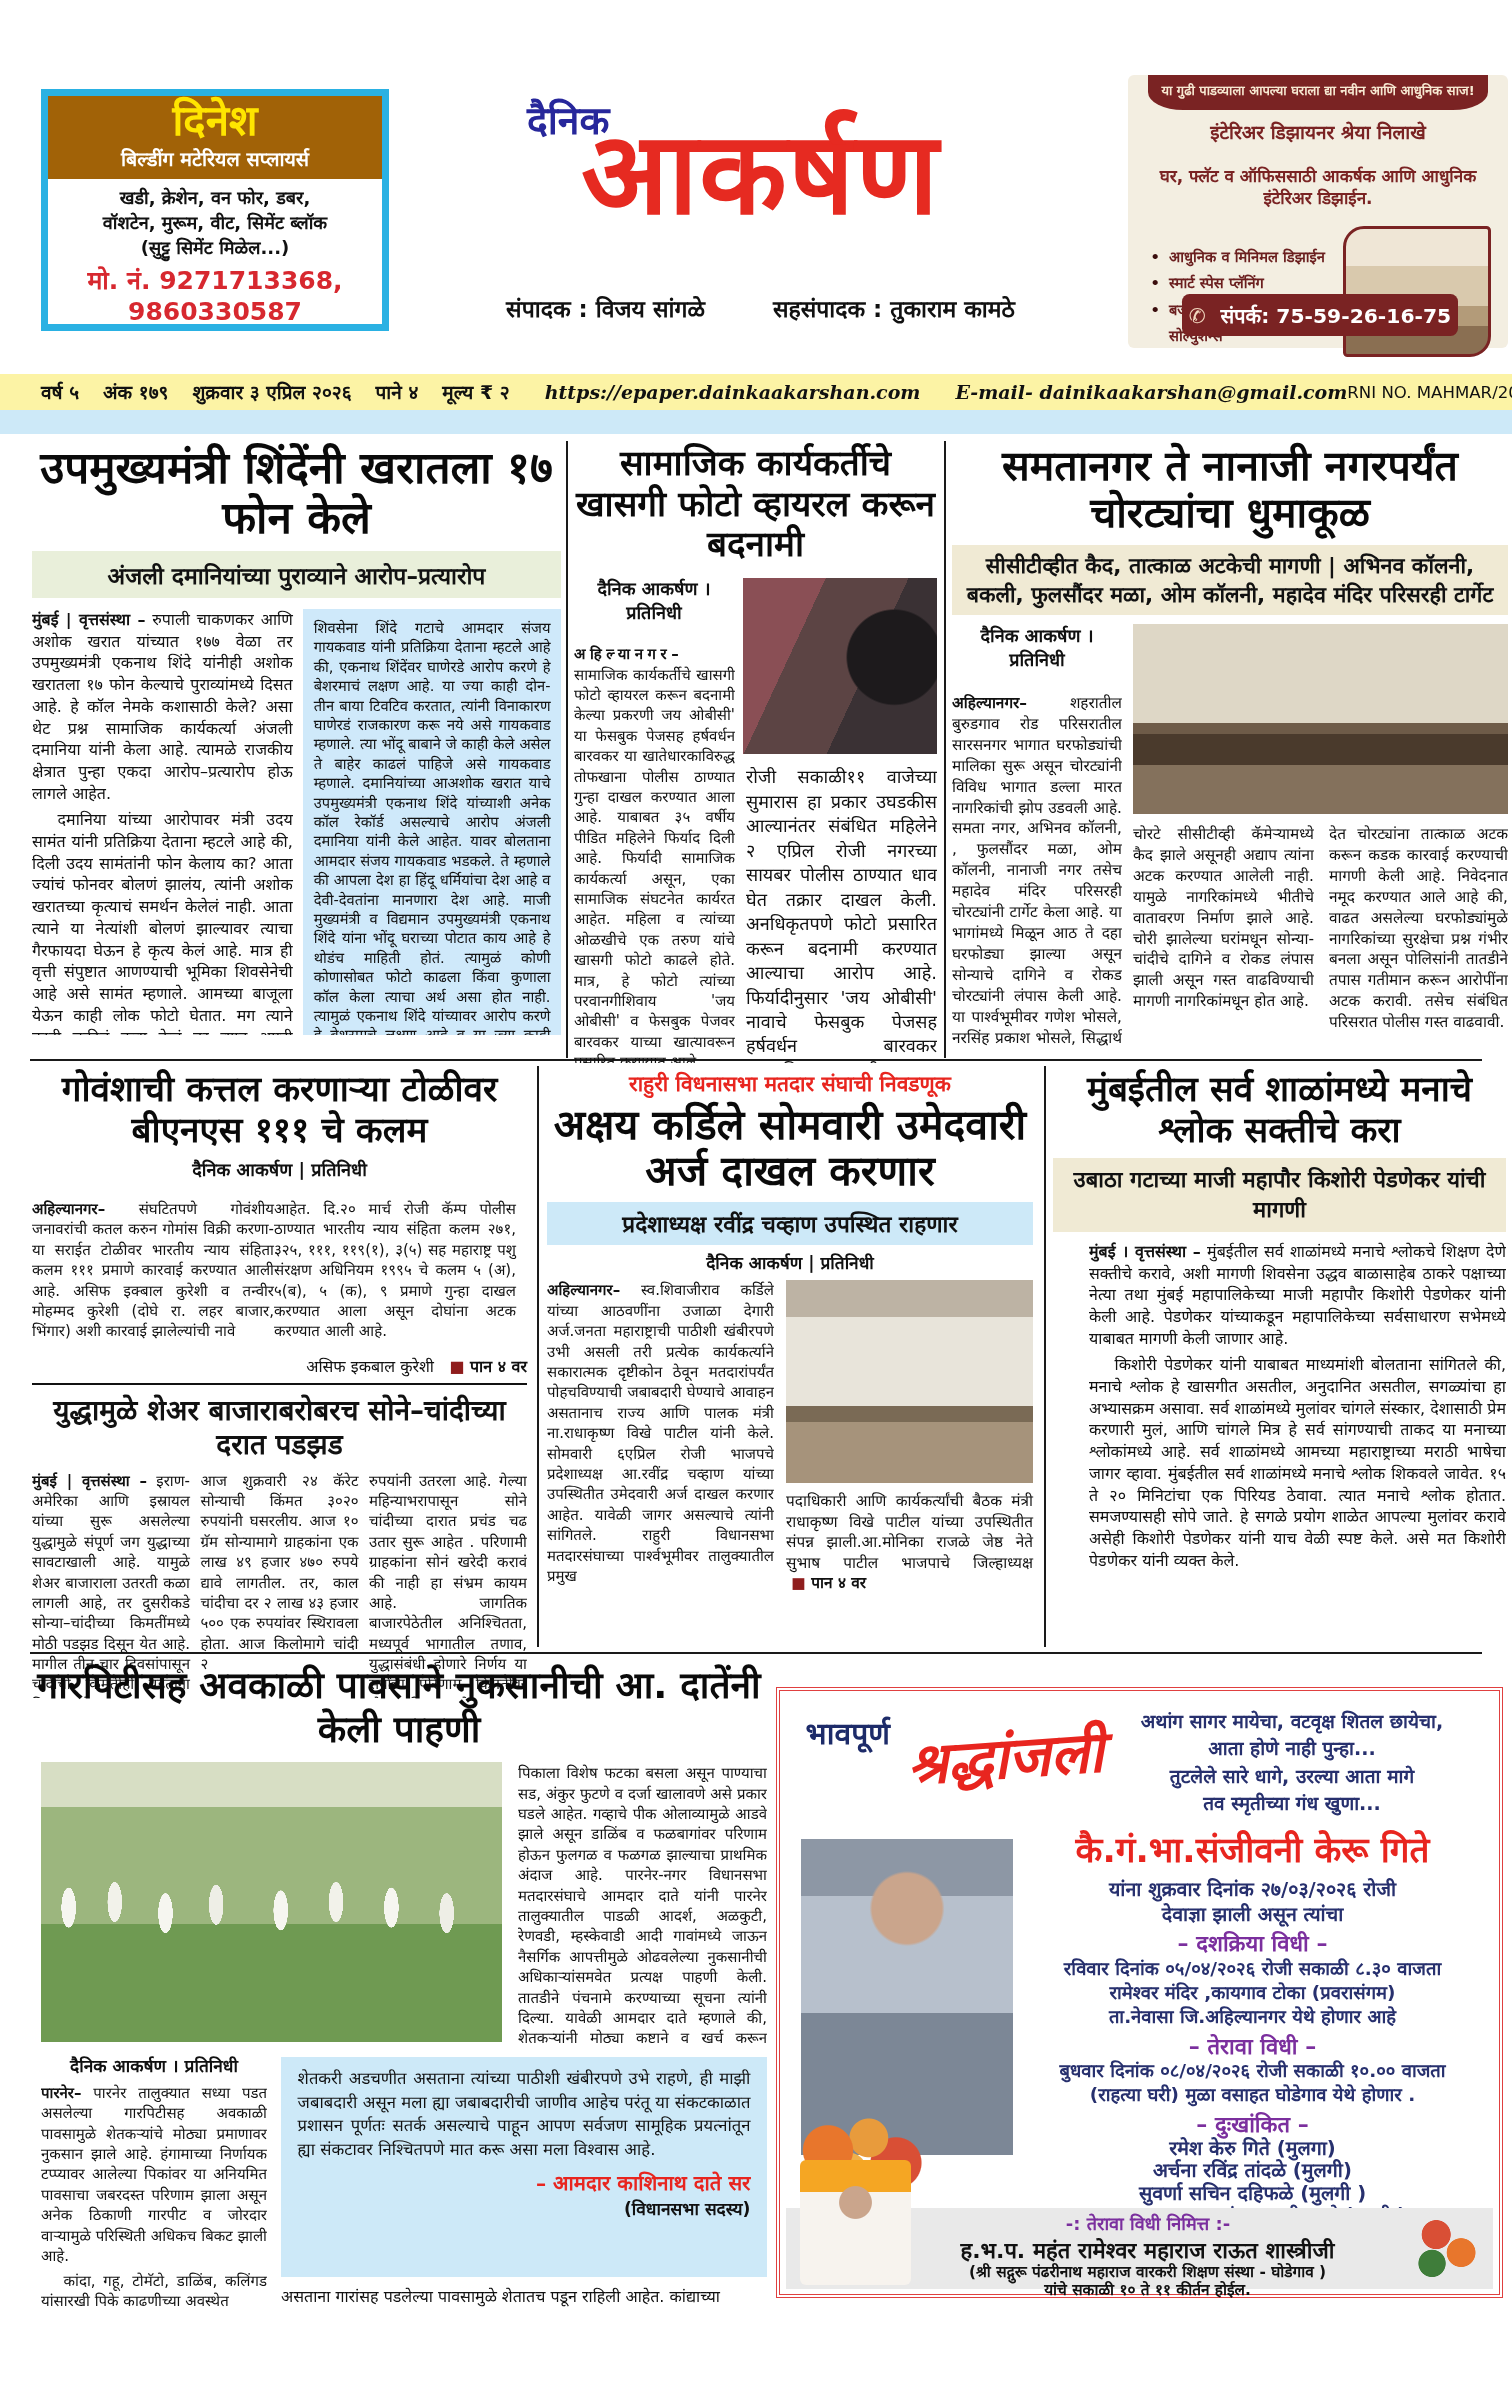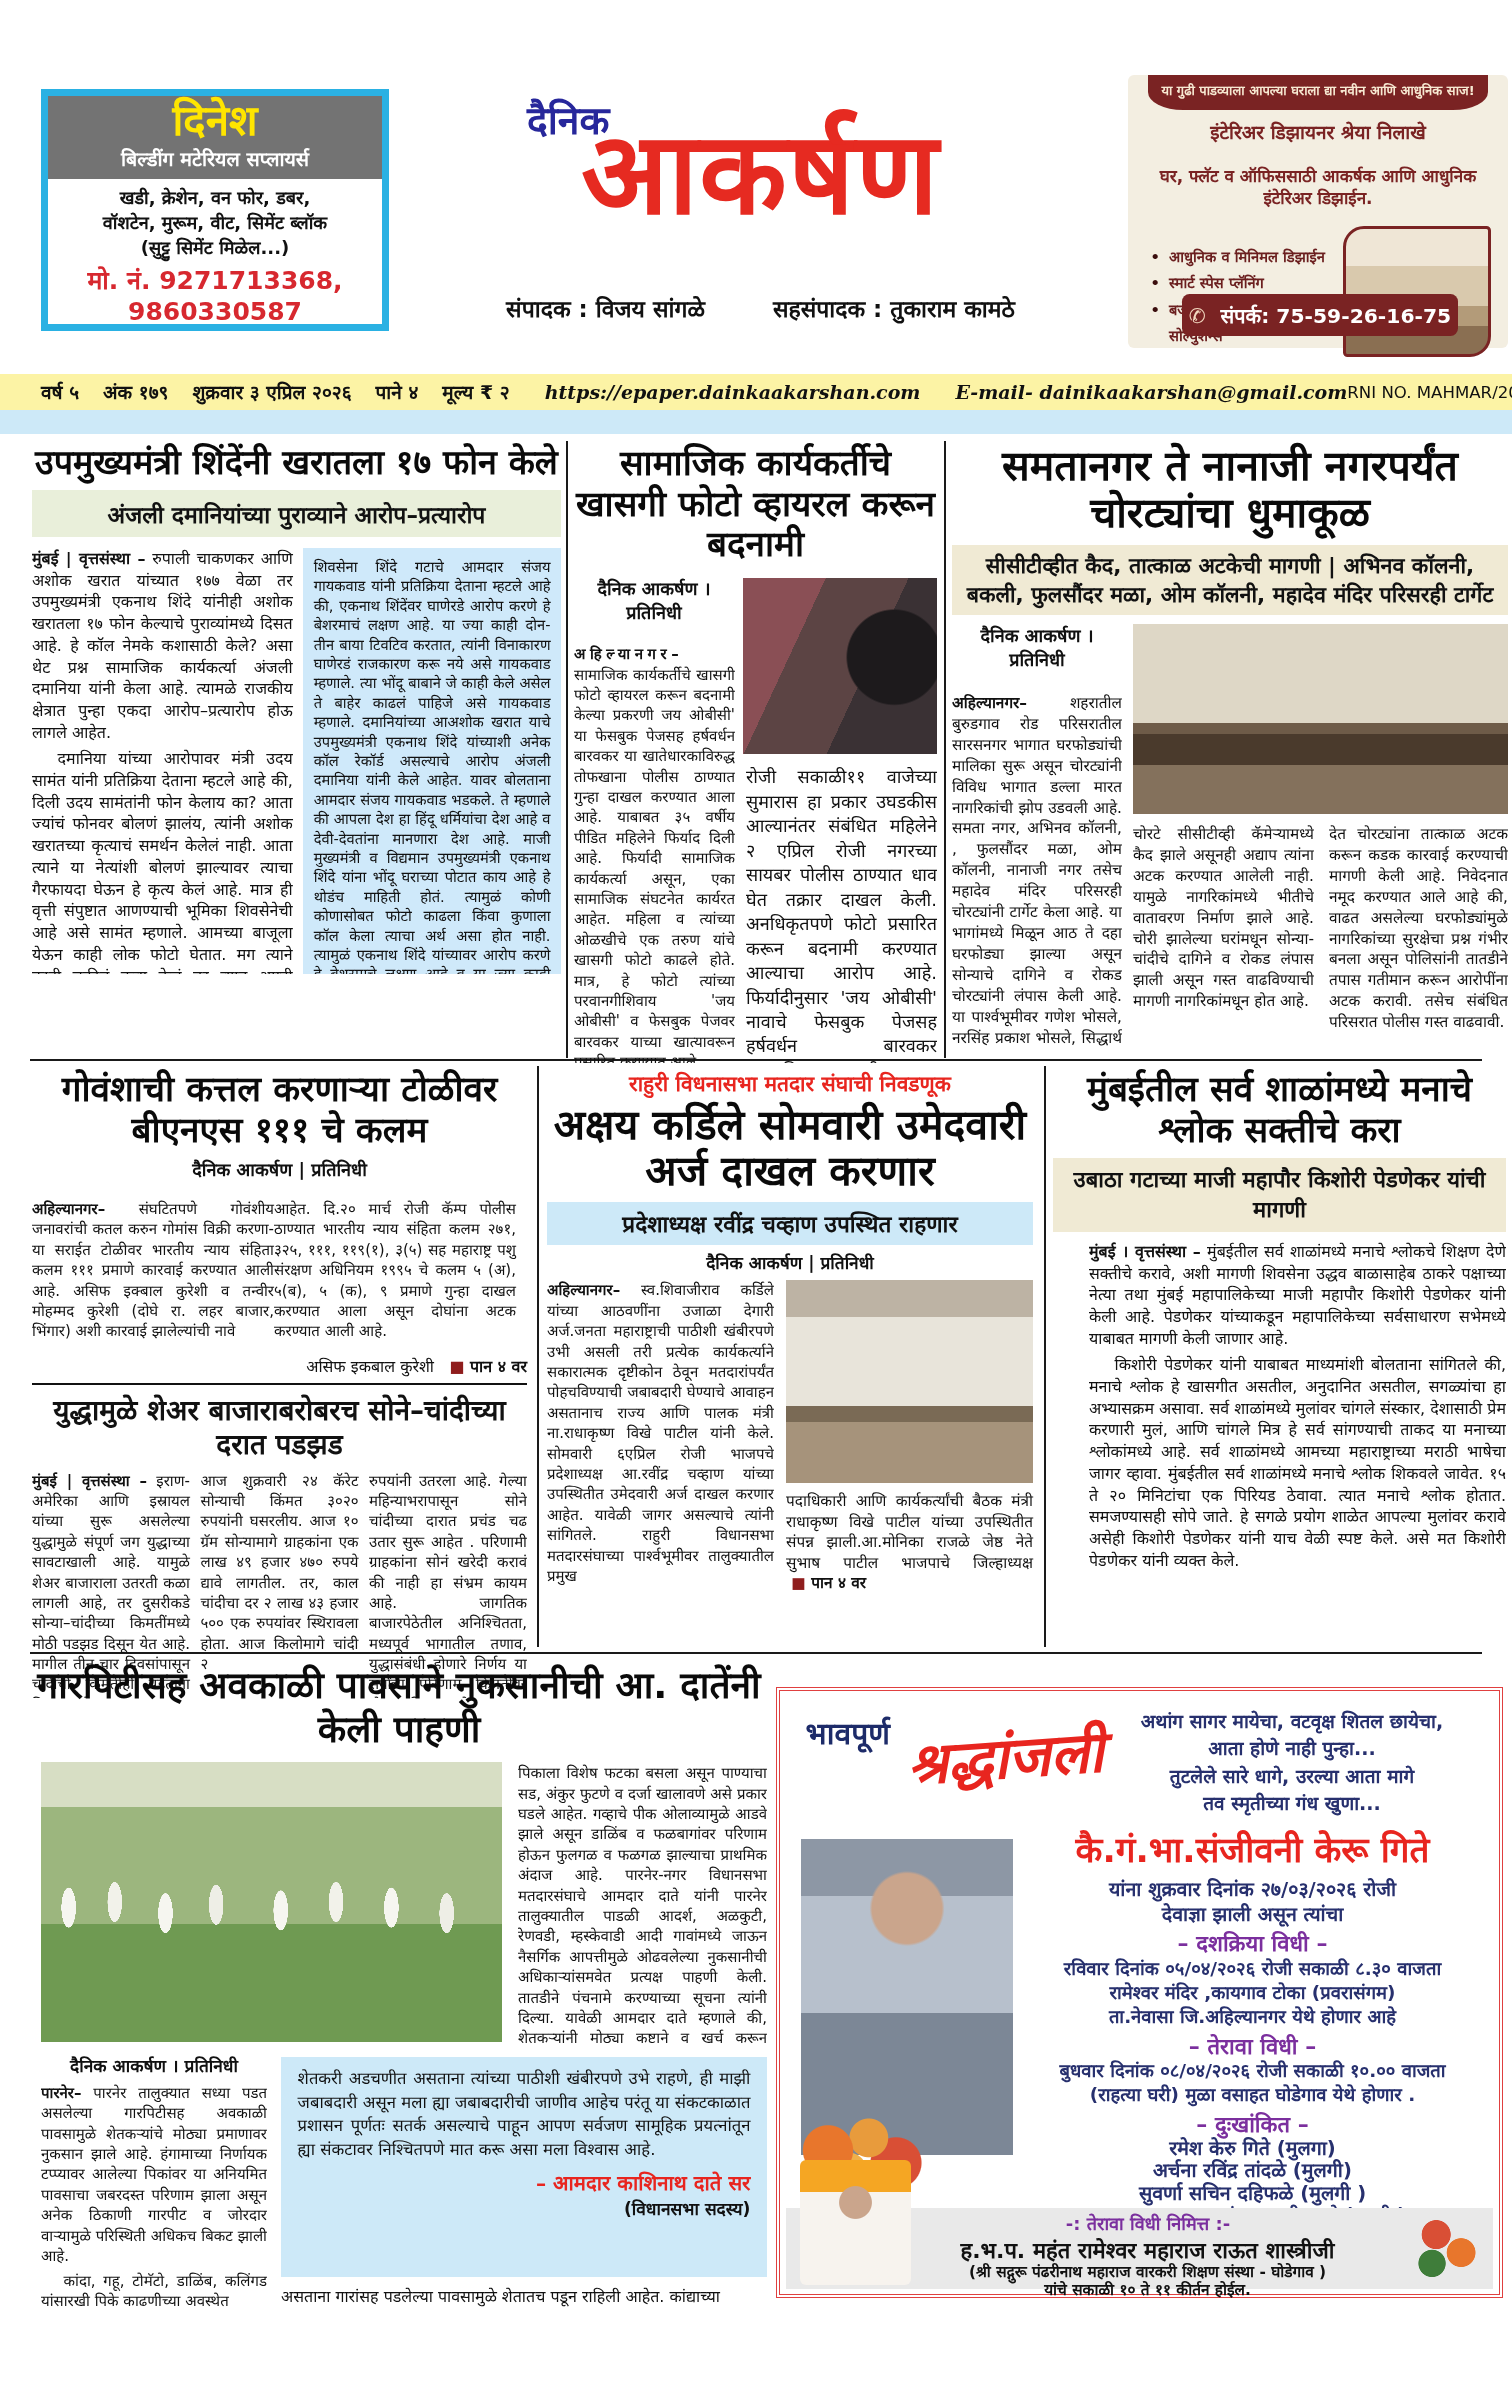--- a/index.html
+++ b/index.html
@@ -3,21 +3,21 @@
 <meta charset="utf-8">
 <style>
   html,body{margin:0;padding:0;background:#e8e8e8;}
   .page{position:relative;width:1512px;height:2401px;background:#ffffff;margin:0 auto;
         font-family:"DejaVu Sans","Liberation Sans",sans-serif;color:#111;overflow:hidden;}
   .abs{position:absolute;}
   .b{font-weight:normal;text-align:center;}
 
   
   .ad-dinesh{left:41px;top:89px;width:348px;height:242px;border:7.5px solid #2ab1e3;box-sizing:border-box;background:#fff;}
-  .ad-dinesh-top{background:#737373;text-align:center;padding:3px 1.5px 7.5px;}
+  .ad-dinesh-top{background:#a16207;text-align:center;padding:3px 1.5px 7.5px;}
   .ad-dinesh-title{color:#ffe500;font-size:42px;font-weight:bold;line-height:1.05;}
   .ad-dinesh-sub{color:#fff;font-size:19.6px;font-weight:bold;margin-top:1.5px;}
   .ad-dinesh-body{text-align:center;font-weight:bold;font-size:18px;line-height:1.4;color:#111;margin-top:6px;}
   .ad-dinesh-phone{color:#d7282f;font-weight:bold;font-size:25px;line-height:1.25;margin-top:4.5px;text-align:center;}
 
   .masthead-kicker{left:527px;top:92px;width:226px;color:#27279b;font-size:39px;font-weight:bold;}
   .masthead-title{left:399px;top:114px;width:723px;text-align:center;color:#e62a21;font-size:114px;font-weight:bold;line-height:1.05;letter-spacing:1.5px;}
   .masthead-editors{left:399px;top:292px;width:723px;display:flex;justify-content:center;gap:68px;font-size:23px;font-weight:bold;}
 
   .ad-interior{left:1128px;top:75px;width:380px;height:273px;background:#f3eee1;border-radius:6px;box-sizing:border-box;}
@@ -50,21 +50,21 @@
   
   .headline{font-weight:bold;color:#0a0a0a;text-align:center;}
   .byline{font-weight:bold;text-align:center;}
   .body-txt{line-height:1.36;text-align:justify;}
   .lead{font-weight:bold;}
   .jump{color:#111;font-weight:bold;white-space:nowrap;}
   .jump .sq{color:#8f1d1d;}
 
   
   .a1{left:32px;top:443px;width:529px;}
-  .a1 .headline{font-size:34px;line-height:1.13;}
+  .a1 .headline{font-size:44px;line-height:1.13;}
   .a1-subhead{margin-top:9px;background:#e9efda;font-size:23px;font-weight:bold;text-align:center;padding:7.5px 3px;}
   .a1-cols{margin-top:10.5px;display:flex;gap:10.5px;height:426px;overflow:hidden;}
   .a1-col1{width:261px;font-size:16px;}
   .a1-box{width:258px;background:#cfe9fa;padding:9px 10.5px;box-sizing:border-box;}
   .a1-box-h{color:#e8251f;font-weight:bold;font-size:22.6px;line-height:1.25;margin-bottom:6px;}
   .a1-box-b{font-size:14.7px;line-height:1.32;text-align:justify;}
 
   
   .a2{left:574px;top:443px;width:363px;}
   .a2 .headline{font-size:35px;line-height:1.16;}

